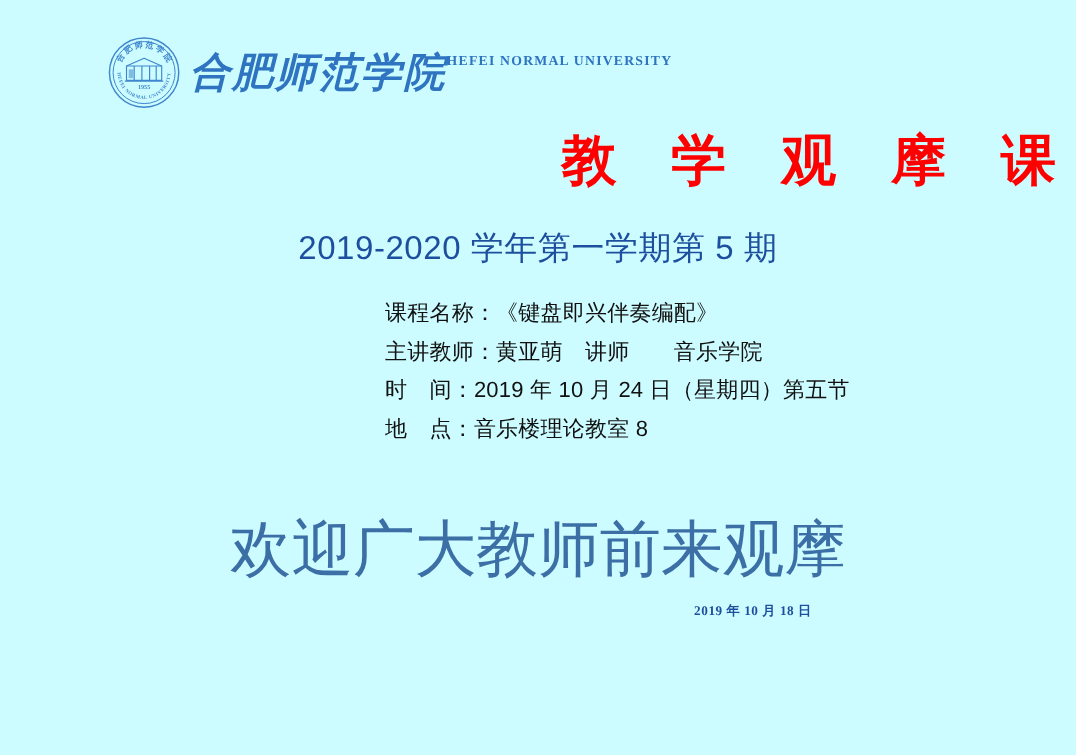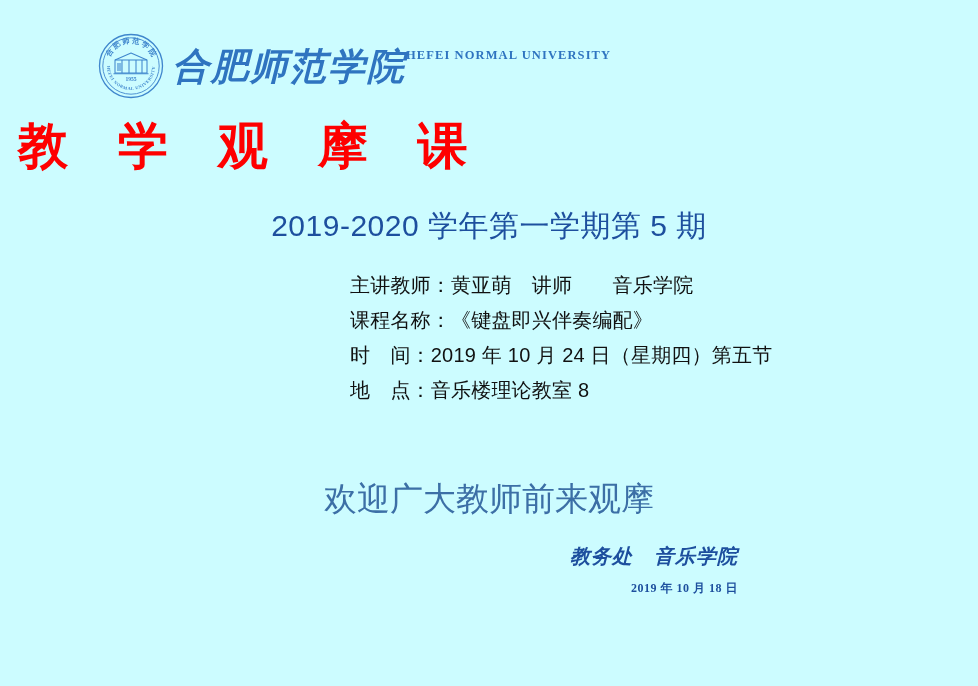--- a/index.html
+++ b/index.html
@@ -64,21 +64,21 @@
     white-space: nowrap;
     margin-top: 1px;
   }
 
   
   .main-title {
     position: absolute;
     left: 0;
     right: 0;
     top: 117px;
-    text-align: left;
+    text-align: right;
     color: #fe0000;
     font-family: "Liberation Sans", "DejaVu Sans", sans-serif;
     font-weight: 700;
     font-size: 50px;
     line-height: 58px;
     letter-spacing: 18px;
     text-indent: 18px;
     white-space: nowrap;
   }
   .sub-title {
@@ -119,21 +119,21 @@
 
   
   .welcome {
     position: absolute;
     left: 0;
     right: 0;
     top: 470px;
     text-align: center;
     color: #3c6fa6;
     font-family: "Liberation Sans", "DejaVu Sans", sans-serif;
-    font-size: 33px;
+    font-size: 56px;
     line-height: 58px;
     letter-spacing: 0px;
     white-space: nowrap;
   }
 
   
   .signature {
     position: absolute;
     left: 0;
     right: 0;
@@ -196,26 +196,25 @@
       <div class="wordmark-cn">合肥师范学院</div>
       <div class="wordmark-en">HEFEI NORMAL UNIVERSITY</div>
     </div>
   </div>
 
   <div class="main-title">教 学 观 摩 课</div>
 
   <div class="sub-title">2019-2020 学年第一学期第 5 期</div>
 
   <div class="details">
+    <div class="detail-line">课程名称：《键盘即兴伴奏编配》</div>
     <div class="detail-line">主讲教师：黄亚萌　讲师　　音乐学院</div>
-    <div class="detail-line">课程名称：《键盘即兴伴奏编配》</div>
     <div class="detail-line">时　间：2019 年 10 月 24 日（星期四）第五节</div>
     <div class="detail-line">地　点：音乐楼理论教室 8</div>
   </div>
 
   <div class="welcome">欢迎广大教师前来观摩</div>
 
   <div class="signature">
-    <div class="sign-line">教务处　音乐学院</div>
     <div class="sign-date">2019 年 10 月 18 日</div>
   </div>
 
 </div>
 
 </body></html>

